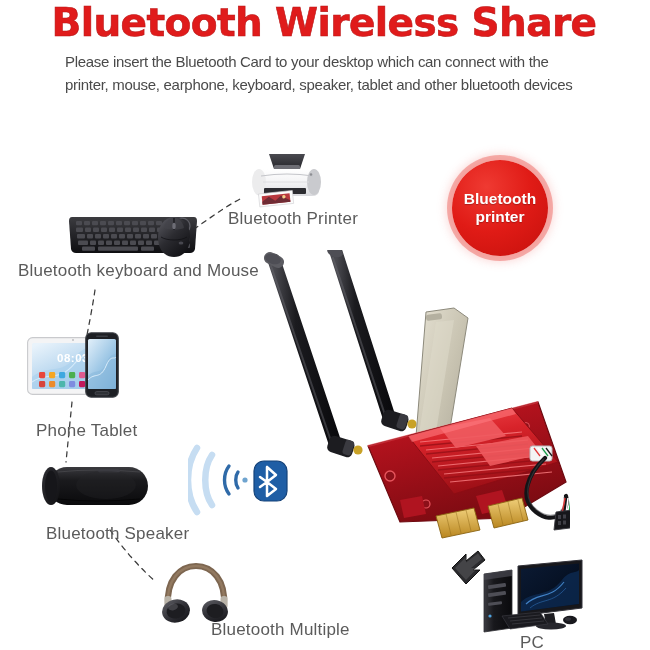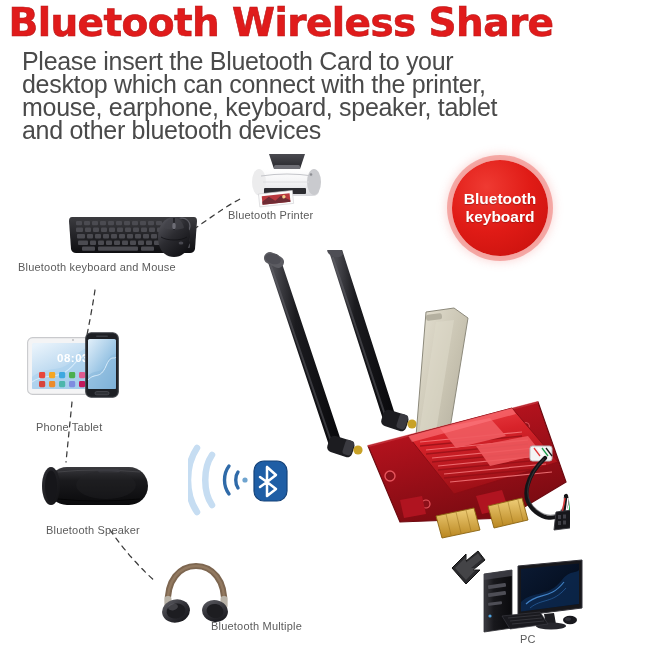--- a/index.html
+++ b/index.html
@@ -5,45 +5,45 @@
   html,body{margin:0;padding:0;background:#fff;}
   body{
     width:650px;height:650px;position:relative;overflow:hidden;
     font-family:"Liberation Sans","DejaVu Sans",sans-serif;
     background:#ffffff;
   }
   .stage{position:absolute;inset:0;}
   .abs{position:absolute;}
 
   
-  #header{left:0;top:0;width:562px;}
+  #header{left:0;top:0;width:562px;padding-left:43px;}
   #title{
     text-align:center;
     font-size:39px;
     font-weight:bold;
     color:#e01b1b;
     letter-spacing:-0.6px;
     line-height:42px;
     margin-top:2px;
     -webkit-text-stroke:0.6px #b81717;
     font-family:"DejaVu Sans",sans-serif;
   }
   #subtitle{
     margin:6px 22px 0 22px;
-    font-size:25px;
+    font-size:15px;
     line-height:23px;
     color:#4a4a4a;
     letter-spacing:-0.3px;
     font-family:"Liberation Sans",sans-serif;
   }
 
   
   .dev-label{
     position:absolute;
-    font-size:11px;
+    font-size:17px;
     color:#5b5b5b;
     white-space:nowrap;
     letter-spacing:0.2px;
     font-family:"Liberation Sans",sans-serif;
   }
 
   
   #badge{
     left:452px;top:160px;width:96px;height:96px;border-radius:50%;
     background:radial-gradient(circle at 36% 28%, #ef3a32 0%, #e01b16 48%, #c4100c 100%);
@@ -101,21 +101,21 @@
       <path d="M168,115 C196,100 218,80 242,68"></path>
       <path d="M95,160 C92,180 88,200 84,220"></path>
       <path d="M72,272 C70,292 68,312 66,332"></path>
       <path d="M110,400 C124,420 140,438 156,452"></path>
     </g>
   </svg>
 
   <div class="abs" id="badge">
     <div id="badge-text">
       <span>Bluetooth</span><br>
-      <span>keyboard</span>
+      <span>printer</span>
     </div>
   </div>
 
   <svg class="abs" id="printer" viewBox="0 0 88 62">
     <defs>
       <linearGradient id="prBody" x1="0" y1="0" x2="0" y2="1">
         <stop offset="0" stop-color="#ffffff"></stop>
           <stop offset="0.55" stop-color="#f2f2f4"></stop>
           <stop offset="1" stop-color="#d8d9dd"></stop>
       </linearGradient>

